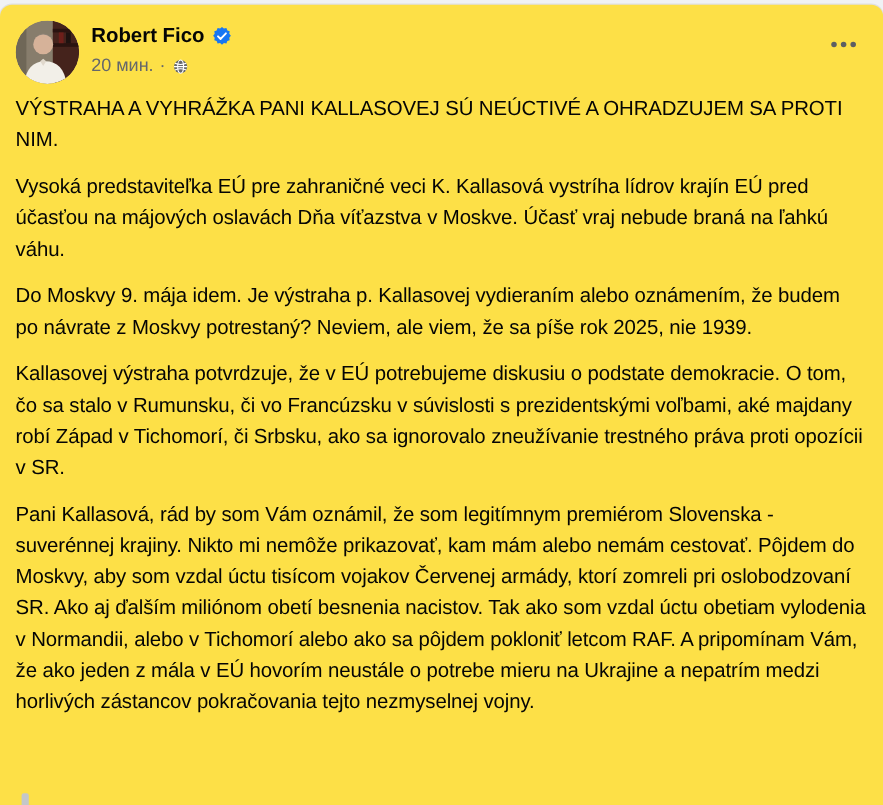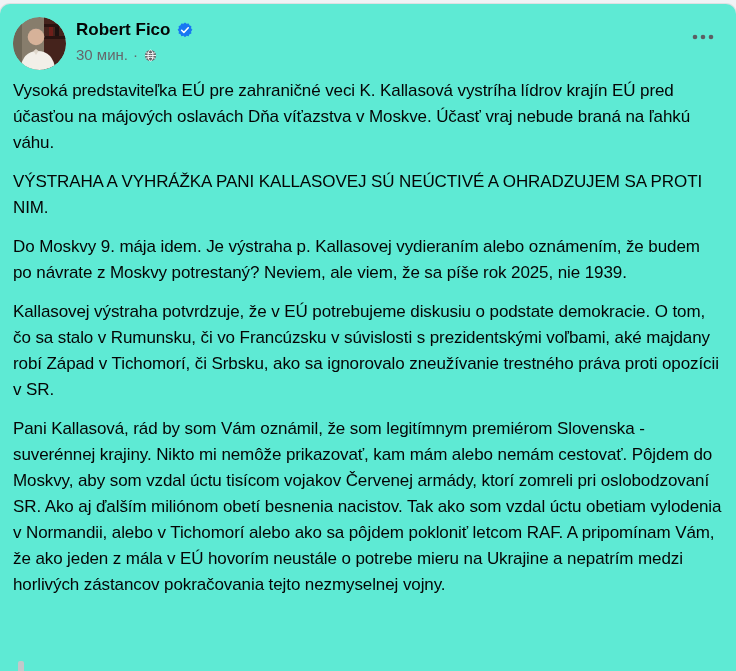--- a/index.html
+++ b/index.html
@@ -6,21 +6,21 @@
   html, body {
     margin: 0; padding: 0;
     width: 736px; height: 671px;
     background: #F0F2F5;
     font-family: "Liberation Sans", sans-serif;
     overflow: hidden;
   }
   .card {
     position: relative;
     margin-top: 4px;
-    background: #5eead4;
+    background: #fde047;
     border-radius: 10px 10px 0 0;
     height: 667px;
     box-shadow: 0 0 0 1px rgba(0,0,0,0.07);
     overflow: hidden;
   }
   .header {
     display: flex;
     align-items: flex-start;
     padding: 13px 16px 6px 13px;
   }
@@ -114,21 +114,21 @@
       <div class="name-row">
         <span class="name">Robert Fico</span>
         <span class="verified">
           <svg width="16" height="16" viewBox="0 0 24 24">
             <path fill="#1877F2" d="M12 0.6 l2.4 2 3.1-0.5 1.2 2.9 2.9 1.2-0.5 3.1 2 2.4-2 2.4 0.5 3.1-2.9 1.2-1.2 2.9-3.1-0.5-2.4 2-2.4-2-3.1 0.5-1.2-2.9-2.9-1.2 0.5-3.1-2-2.4 2-2.4-0.5-3.1 2.9-1.2 1.2-2.9 3.1 0.5 z"></path>
             <path d="M7 12.4 l3.3 3.3 6.6-7" stroke="#FFFFFF" stroke-width="2.4" fill="none" stroke-linecap="round" stroke-linejoin="round"></path>
           </svg>
         </span>
       </div>
       <div class="sub-row">
-        <span class="timestamp">30 мин.</span>
+        <span class="timestamp">20 мин.</span>
         <span class="dot">·</span>
         <span class="globe">
           <svg width="13" height="13" viewBox="0 0 16 16">
             <circle cx="8" cy="8" r="6.8" fill="#65676B"></circle>
             <ellipse cx="8" cy="8" rx="3" ry="6.8" fill="none" stroke="#FFFFFF" stroke-width="1.1"></ellipse>
             <line x1="1.2" y1="8" x2="14.8" y2="8" stroke="#FFFFFF" stroke-width="1.1"></line>
             <path d="M2.2 4.6 q5.8 2.4 11.6 0" fill="none" stroke="#FFFFFF" stroke-width="1.1"></path>
             <path d="M2.2 11.4 q5.8 -2.4 11.6 0" fill="none" stroke="#FFFFFF" stroke-width="1.1"></path>
           </svg>
         </span>
@@ -139,22 +139,22 @@
       <svg width="22" height="8" viewBox="0 0 22 8">
         <circle cx="3" cy="4" r="2.3" fill="#5C5F63"></circle>
         <circle cx="11" cy="4" r="2.3" fill="#5C5F63"></circle>
         <circle cx="19" cy="4" r="2.3" fill="#5C5F63"></circle>
       </svg>
     </div>
 
   </div>
 
   <div class="content">
+    <p>VÝSTRAHA A VYHRÁŽKA PANI KALLASOVEJ SÚ NEÚCTIVÉ A OHRADZUJEM SA PROTI NIM.</p>
     <p>Vysoká predstaviteľka EÚ pre zahraničné veci K. Kallasová vystríha lídrov krajín EÚ pred účasťou na májových oslavách Dňa víťazstva v Moskve. Účasť vraj nebude braná na ľahkú váhu.</p>
-    <p>VÝSTRAHA A VYHRÁŽKA PANI KALLASOVEJ SÚ NEÚCTIVÉ A OHRADZUJEM SA PROTI NIM.</p>
     <p>Do Moskvy 9. mája idem. Je výstraha p. Kallasovej vydieraním alebo oznámením, že budem po návrate z Moskvy potrestaný? Neviem, ale viem, že sa píše rok 2025, nie 1939.</p>
     <p>Kallasovej výstraha potvrdzuje, že v EÚ potrebujeme diskusiu o podstate demokracie. O tom, čo sa stalo v Rumunsku, či vo Francúzsku v súvislosti s prezidentskými voľbami, aké majdany robí Západ v Tichomorí, či Srbsku, ako sa ignorovalo zneužívanie trestného práva proti opozícii v SR.</p>
     <p>Pani Kallasová, rád by som Vám oznámil, že som legitímnym premiérom Slovenska - suverénnej krajiny.  Nikto mi nemôže prikazovať, kam mám alebo nemám cestovať. Pôjdem do Moskvy, aby som vzdal úctu tisícom vojakov Červenej armády, ktorí zomreli pri oslobodzovaní SR. Ako aj ďalším miliónom obetí besnenia nacistov. Tak ako som vzdal úctu obetiam vylodenia v Normandii, alebo v Tichomorí alebo ako sa pôjdem pokloniť letcom RAF. A pripomínam Vám, že ako jeden z mála v EÚ hovorím neustále o potrebe mieru na Ukrajine a nepatrím medzi horlivých zástancov pokračovania tejto nezmyselnej vojny.</p>
   </div>
 
   <div class="cutoff-fragment"></div>
 
 </div>
 
 </body></html>

